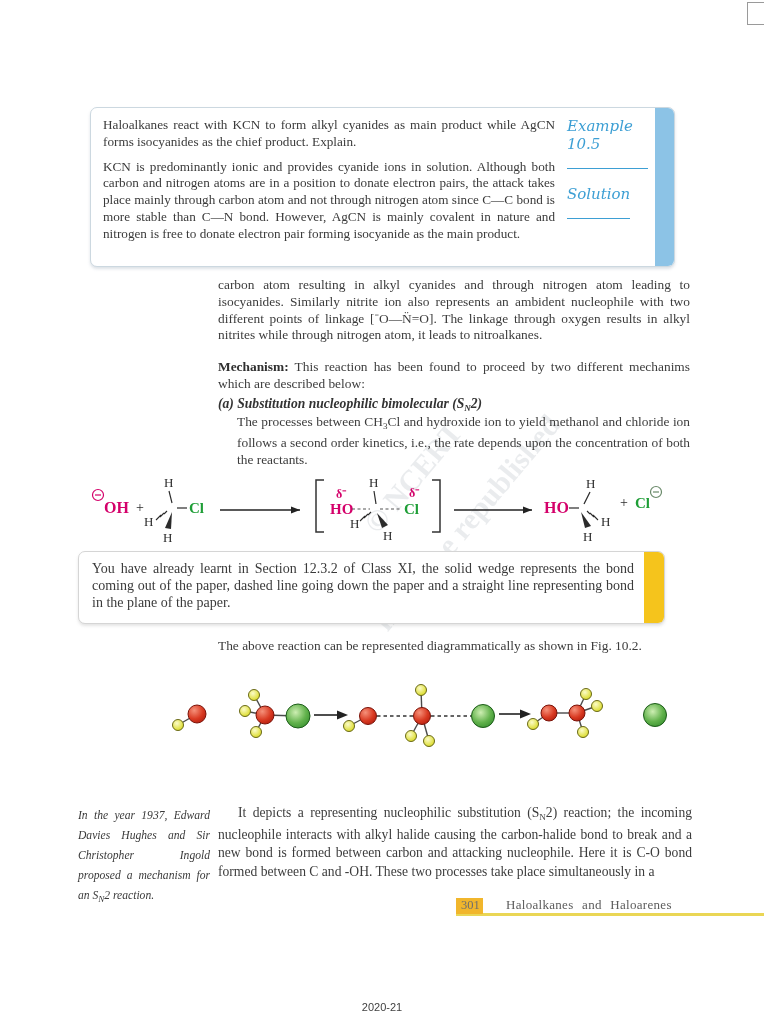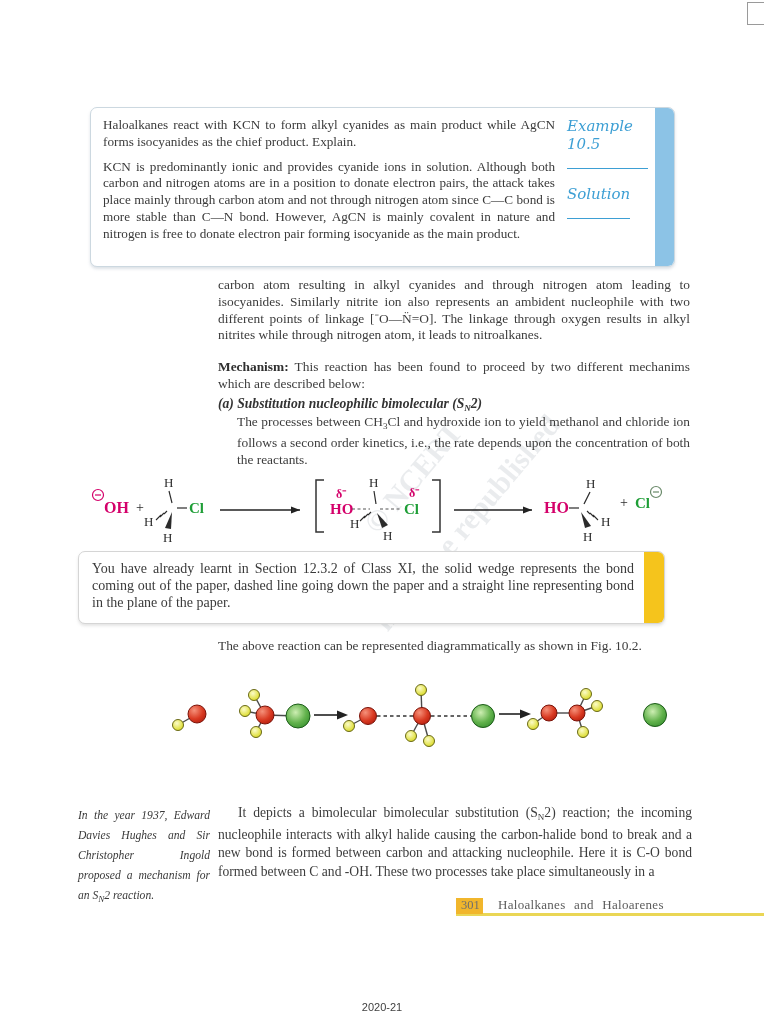--- a/index.html
+++ b/index.html
@@ -62,21 +62,21 @@
   
   .sidenote{position:absolute;left:78px;top:806px;width:132px;font-style:italic;
             font-size:11.6px;line-height:20px;text-align:justify;color:#3a3a3a;}
   .closing-para{position:absolute;left:218px;top:804px;width:474px;font-size:13.6px;
                 line-height:18.2px;text-align:justify;color:#3c3c3c;text-indent:20px;}
 
   
   .footer-rule{position:absolute;left:456px;top:913px;width:308px;height:2.5px;background:#ead655;}
   .footer-line{position:absolute;left:456px;top:897px;font-size:13px;color:#5c5c5c;}
   .page-num{display:inline-block;background:#f1b62c;color:#6e6e6e;padding:0 3px 1px 5px;
-            font-size:12.5px;margin-right:12px;}
+            font-size:12.5px;margin-right:20px;}
   .chapter-title{word-spacing:5px;letter-spacing:0.3px;}
   .print-year{position:absolute;left:0;right:0;top:1001px;text-align:center;
               font-family:"Liberation Sans",sans-serif;font-size:11px;color:#3f3f3f;}
 
   
   .atom-mag{fill:#d4006a;font-weight:bold;font-family:"Liberation Serif",serif;}
   .atom-grn{fill:#1f9e37;font-weight:bold;font-family:"Liberation Serif",serif;}
   .atom-h{fill:#2b2b2b;font-family:"Liberation Serif",serif;}
   .plus{fill:#2b2b2b;font-family:"Liberation Serif",serif;}
   .delta{fill:#d4006a;font-weight:bold;font-family:"Liberation Serif",serif;}
@@ -273,21 +273,21 @@
 
     <circle cx="575" cy="37" r="11.5" fill="url(#gGreen)" stroke="#1d5c1a" stroke-width="1"></circle>
   </svg>
 
 
   <div class="sidenote">
     <span>In the year 1937, Edward Davies Hughes and Sir Christopher Ingold proposed a mechanism for an S</span><span class="subN">N</span><span>2 reaction.</span>
   </div>
 
   <div class="closing-para">
-    <span>It depicts a bimolecular bimolecular substitution (S</span><span class="subN">N</span><span>2) reaction; the incoming nucleophile interacts with alkyl halide causing the carbon-halide bond to break and a new bond is formed between carbon and attacking nucleophile. Here it is C-O bond formed between C and -OH. These two processes take place simultaneously in a</span>
+    <span>It depicts a representing nucleophilic substitution (S</span><span class="subN">N</span><span>2) reaction; the incoming nucleophile interacts with alkyl halide causing the carbon-halide bond to break and a new bond is formed between carbon and attacking nucleophile. Here it is C-O bond formed between C and -OH. These two processes take place simultaneously in a</span>
   </div>
 
   <div class="footer-rule"></div>
   <div class="footer-line">
     <span class="page-num">301</span>
     <span class="chapter-title">Haloalkanes and Haloarenes</span>
   </div>
 
   <div class="print-year">2020-21</div>
 

